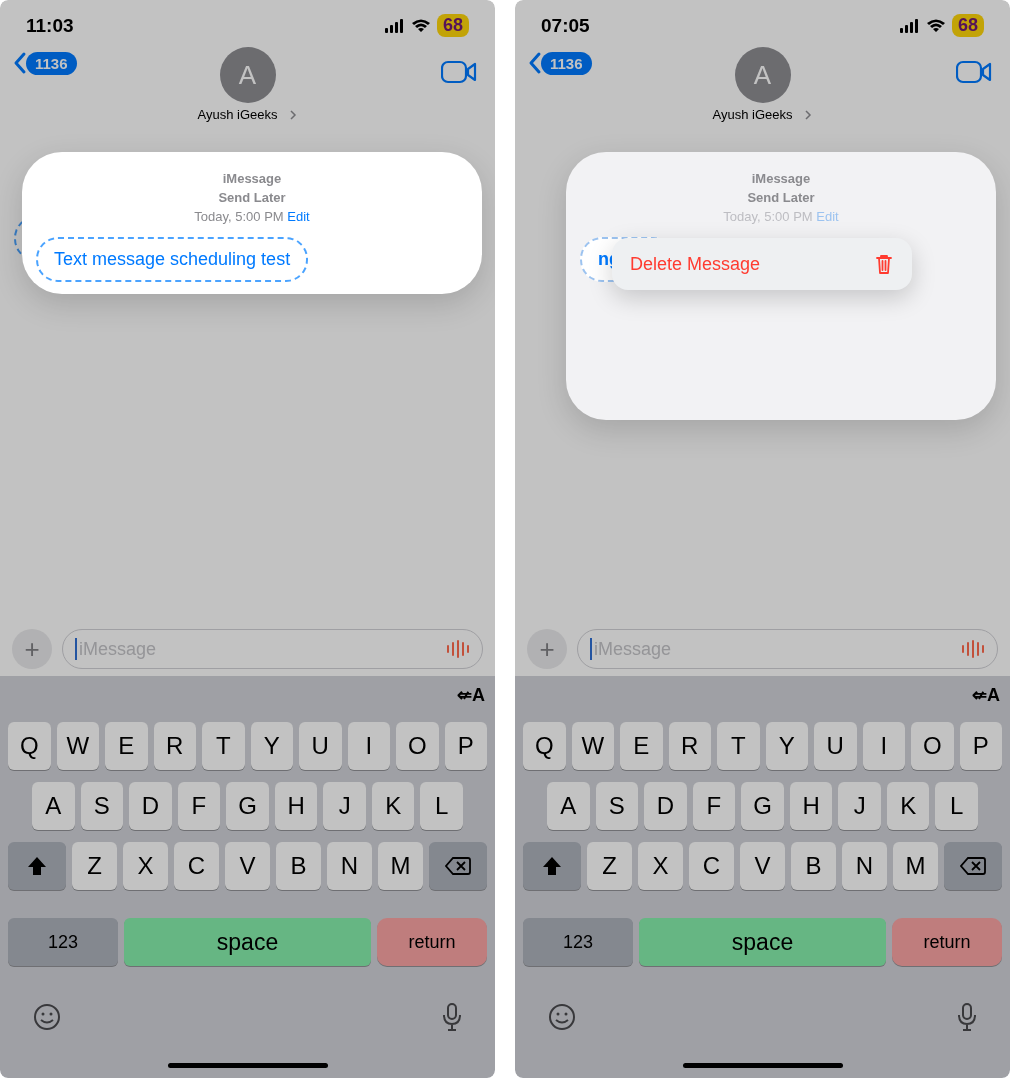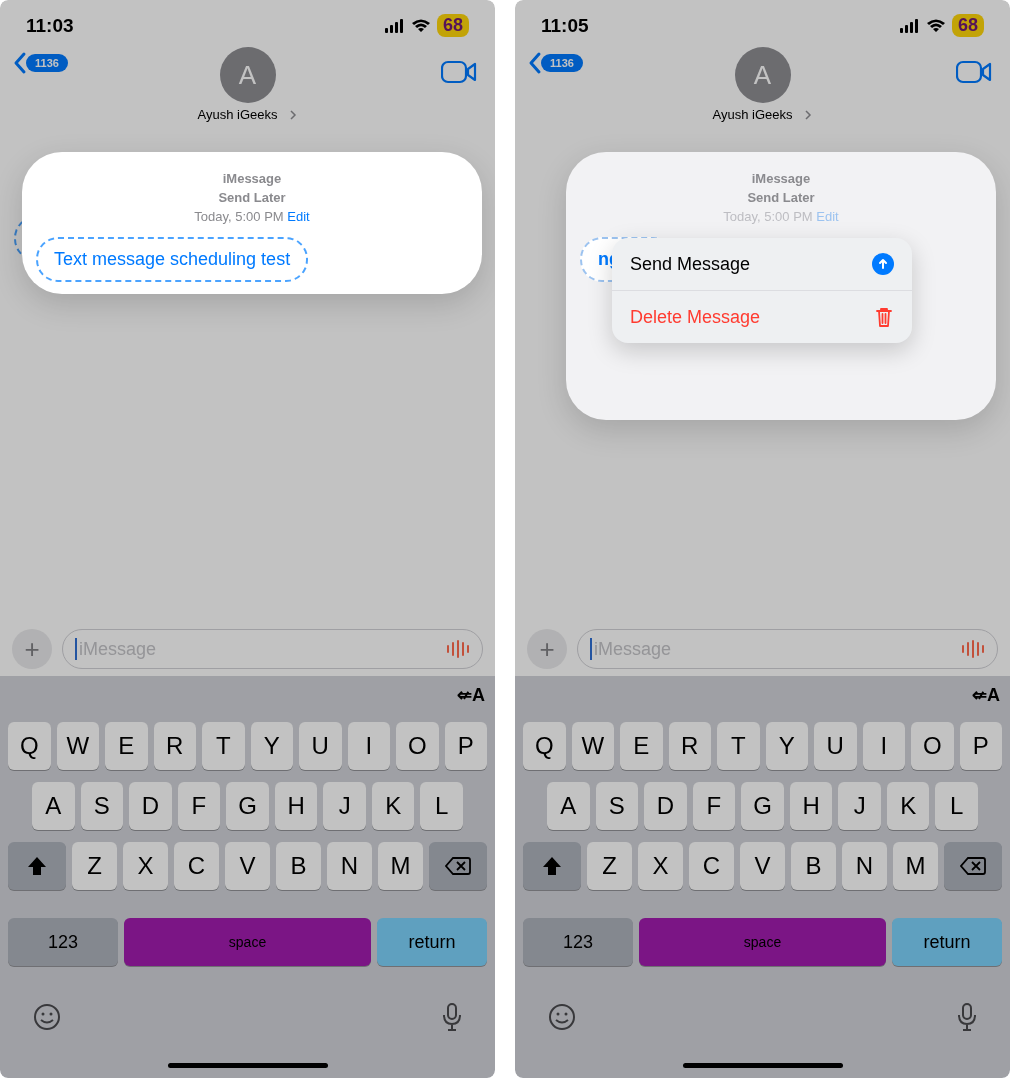--- a/index.html
+++ b/index.html
@@ -6,21 +6,21 @@
   body { background: #fff; width: 1010px; height: 1078px; overflow: hidden; }
   .wrap { display: flex; gap: 20px; width: 1010px; height: 1078px; }
   .phone { width: 495px; height: 1078px; background: #fff; border-radius: 8px; position: relative; overflow: hidden; }
   .base { position: absolute; inset: 0; }
   .dim { position: absolute; inset: 0; background: rgba(0,0,0,0.24); pointer-events: none; border-radius: 8px; }
   .status-bar { display: flex; justify-content: space-between; align-items: center; padding: 14px 26px 6px; font-weight: 600; font-size: 19px; }
   .status-right { display: flex; align-items: center; gap: 6px; }
   .battery-pill { background: #ffd60a; color: #701a75; border-radius: 8px; padding: 1px 6px; font-size: 18px; font-weight: 700; }
   .nav { display: flex; align-items: flex-start; padding: 8px 12px 0; position: relative; height: 88px; }
   .back { display: flex; align-items: center; color: #007aff; font-size: 17px; }
-  .back-count { background: #007aff; color: #fff; border-radius: 13px; padding: 3px 9px; font-size: 11px; font-weight: 600; margin-left: -2px; }
+  .back-count { background: #007aff; color: #fff; border-radius: 13px; padding: 3px 9px; font-size: 15px; font-weight: 600; margin-left: -2px; }
   .contact { position: absolute; left: 0; right: 0; top: 4px; display: flex; flex-direction: column; align-items: center; }
   .avatar { width: 56px; height: 56px; border-radius: 50%; background: #8e8e93; color: #fff; display: flex; align-items: center; justify-content: center; font-size: 26px; font-weight: 400; }
   .contact-name { font-size: 13px; color: #000; margin-top: 4px; display: flex; align-items: center; gap: 12px; }
   .video-icon { position: absolute; right: 18px; top: 16px; color: #007aff; }
   .msg-area { padding: 18px 14px 10px; }
   .meta { text-align: center; font-size: 13px; line-height: 1.45; color: #8a8a8e; }
   .meta .strong { color: #8a8a8e; font-weight: 600; }
   .meta .edit { color: #007aff; font-weight: 500; }
   .bubble-row { display: flex; justify-content: flex-start; margin-top: 10px; }
   .bubble { border: 2px dashed #4aa3ff; color: #007aff; background: #fff; padding: 10px 16px; border-radius: 22px; font-size: 18px; max-width: 90%; position: relative; }
@@ -33,22 +33,22 @@
   .kb-topright { position: absolute; right: 10px; top: 8px; font-size: 18px; font-weight: 600; }
   .kb-rows { padding-top: 38px; }
   .kb-row { display: flex; gap: 6px; justify-content: center; margin-bottom: 12px; padding: 0 4px; }
   .key { background: #fff; border-radius: 6px; height: 48px; flex: 1; display: flex; align-items: center; justify-content: center; font-size: 24px; font-weight: 400; box-shadow: 0 1px 0 rgba(0,0,0,0.3); color: #000; }
   .row2 { padding: 0 28px; }
   .key-sm { background: #aeb3bd; }
   .key-shift { flex: 0 0 58px; }
   .key-del { flex: 0 0 58px; }
   .kb-bottom { display: flex; gap: 6px; padding: 16px 4px; margin-bottom: 10px; }
   .key-123 { flex: 0 0 110px; background: #aeb3bd; font-size: 18px; }
-  .key-space { flex: 1; background: #a21caf; font-size: 14px; }
-  .key-return { flex: 0 0 110px; background: #7dd3fc; font-size: 18px; }
+  .key-space { flex: 1; background: #86efac; font-size: 23px; }
+  .key-return { flex: 0 0 110px; background: #fca5a5; font-size: 18px; border-radius: 10px; }
   .kb-footer { display: flex; justify-content: space-between; padding: 10px 28px 0; }
   .home-ind { position: absolute; bottom: 10px; left: 50%; transform: translateX(-50%); width: 160px; height: 5px; background: #000; border-radius: 3px; }
 
   .spot { position: absolute; background: #fff; border-radius: 40px; box-shadow: 0 10px 30px rgba(0,0,0,0.15); z-index: 5; }
   .spot1 { left: 22px; top: 152px; width: 460px; height: 142px; padding: 18px 14px 10px; }
   .spot2 { left: 566px; top: 152px; width: 430px; height: 268px; padding: 18px 14px 10px; background: #f2f2f4; }
   .spot2 .meta { color: #bdbdc2; }
   .spot2 .edit { color: #9cc3f0; }
   .spot2 .bubble { border-color: #9cc3f0; font-weight: bold; }
 
@@ -223,21 +223,21 @@
       </div>
       <div class="bubble-row">
         <div class="bubble">Text message scheduling test</div>
       </div>
     </div>
   </div>
 
   <div class="phone">
     <div class="base">
       <div class="status-bar">
-        <span>11:05</span>
+        <span>07:05</span>
         <div class="status-right">
           <span>
               <svg width="20" height="14" viewBox="0 0 20 14">
                 <rect x="0" y="9" width="3" height="5" rx="1" fill="#000"></rect>
                 <rect x="5" y="6" width="3" height="8" rx="1" fill="#000"></rect>
                 <rect x="10" y="3" width="3" height="11" rx="1" fill="#000"></rect>
                 <rect x="15" y="0" width="3" height="14" rx="1" fill="#000"></rect>
               </svg>
             </span>
           <span>
@@ -373,28 +373,20 @@
       <div class="strong">Send Later</div>
       <div><span>Today, 5:00 PM</span> <span class="edit">Edit</span></div>
     </div>
     <div class="bubble-row">
       <div class="bubble">ng test</div>
     </div>
   </div>
 
   <div class="menu">
     <div class="menu-item">
-      <span>Send Message</span>
-      <span class="send-circle">
-          <svg width="12" height="12" viewBox="0 0 12 12">
-            <path d="M6 10 V2 M3 5 L6 2 L9 5" stroke="#fff" stroke-width="2" fill="none" stroke-linecap="round" stroke-linejoin="round"></path>
-          </svg>
-        </span>
-    </div>
-    <div class="menu-item">
       <span>Delete Message</span>
       <span>
           <svg width="20" height="22" viewBox="0 0 20 22">
             <path d="M3 5 H17 M7 5 V3 H13 V5 M5 5 L6 20 H14 L15 5 M8.5 8 V17 M11.5 8 V17" stroke="#ff3b30" stroke-width="1.8" fill="none" stroke-linecap="round" stroke-linejoin="round"></path>
           </svg>
         </span>
     </div>
   </div>
 
 </div>

